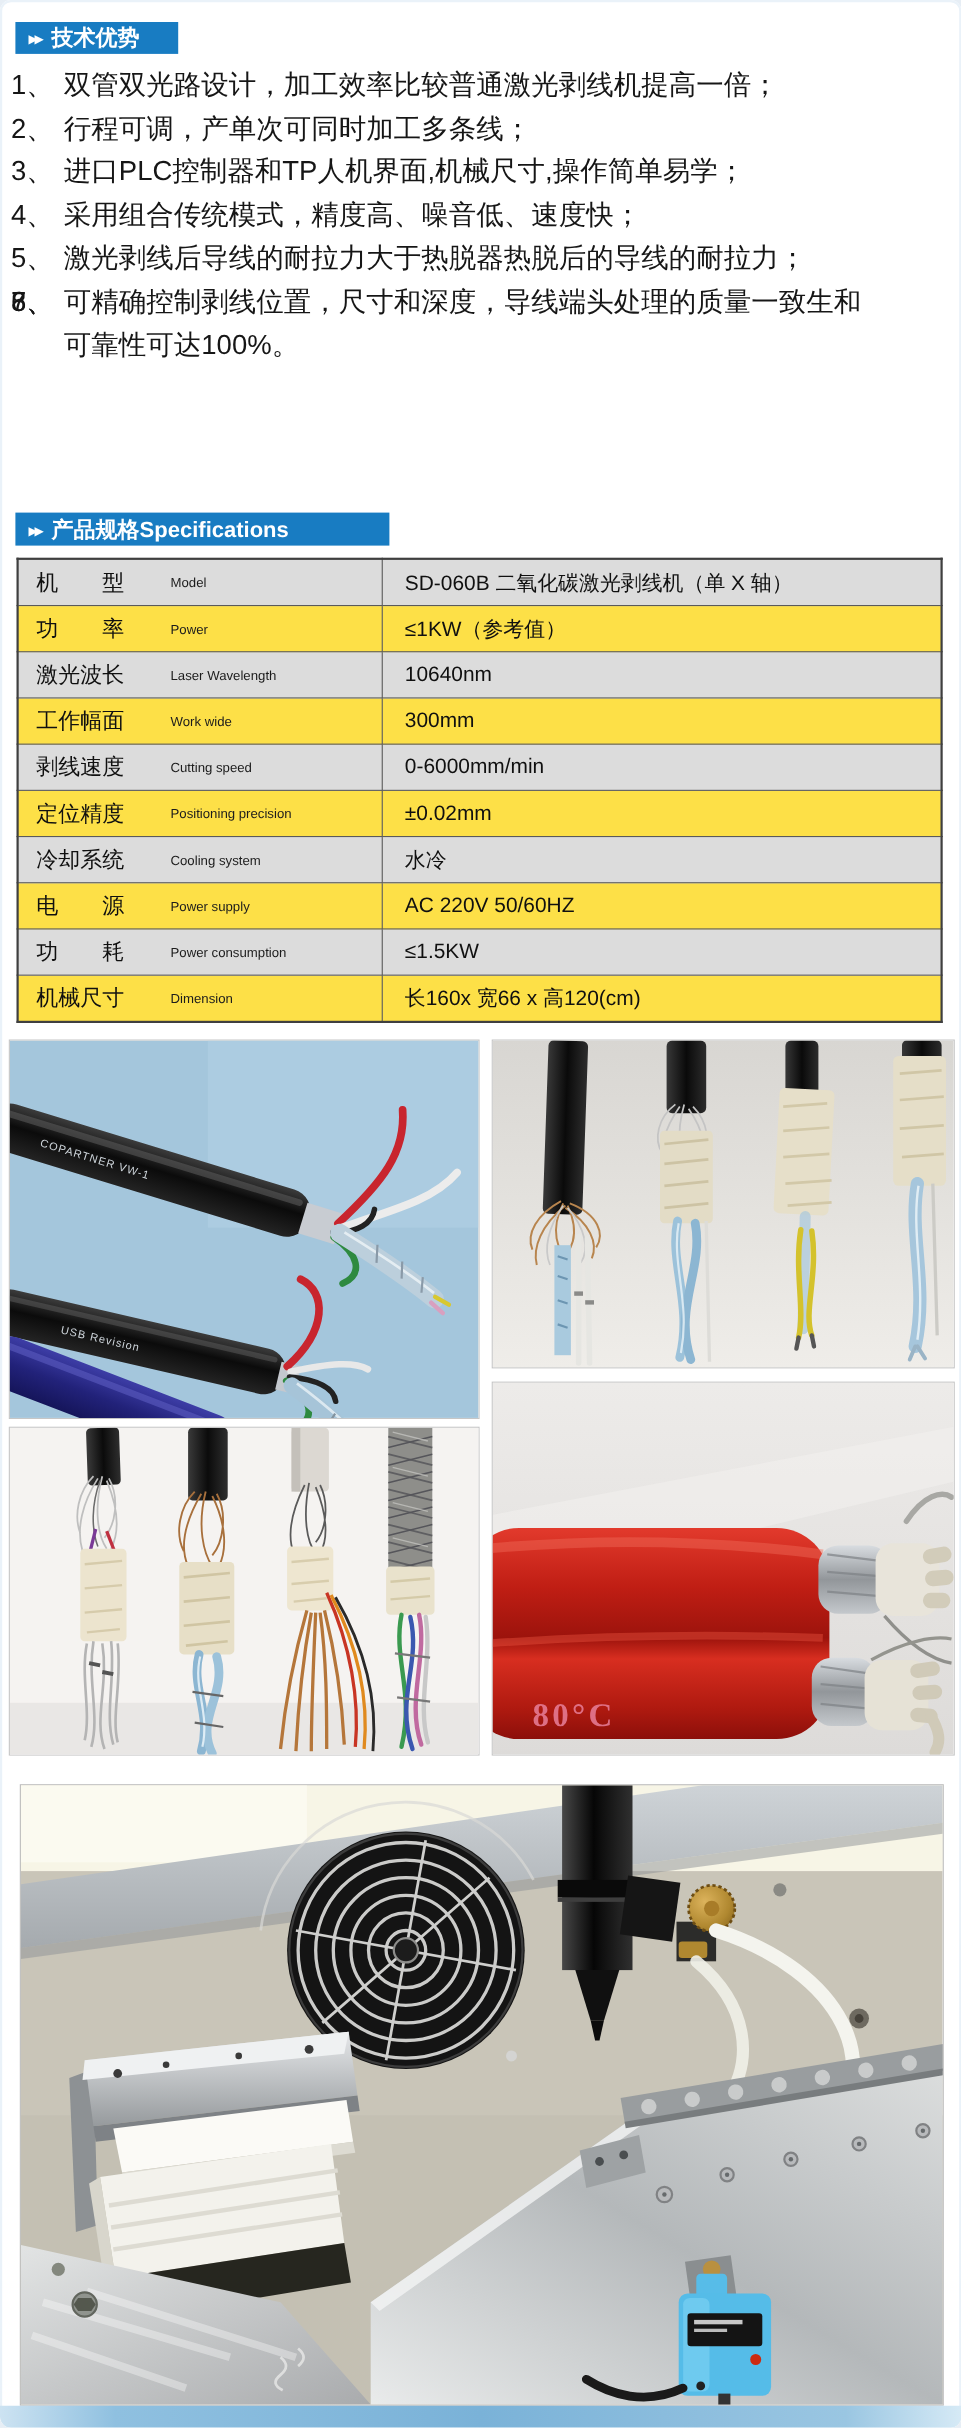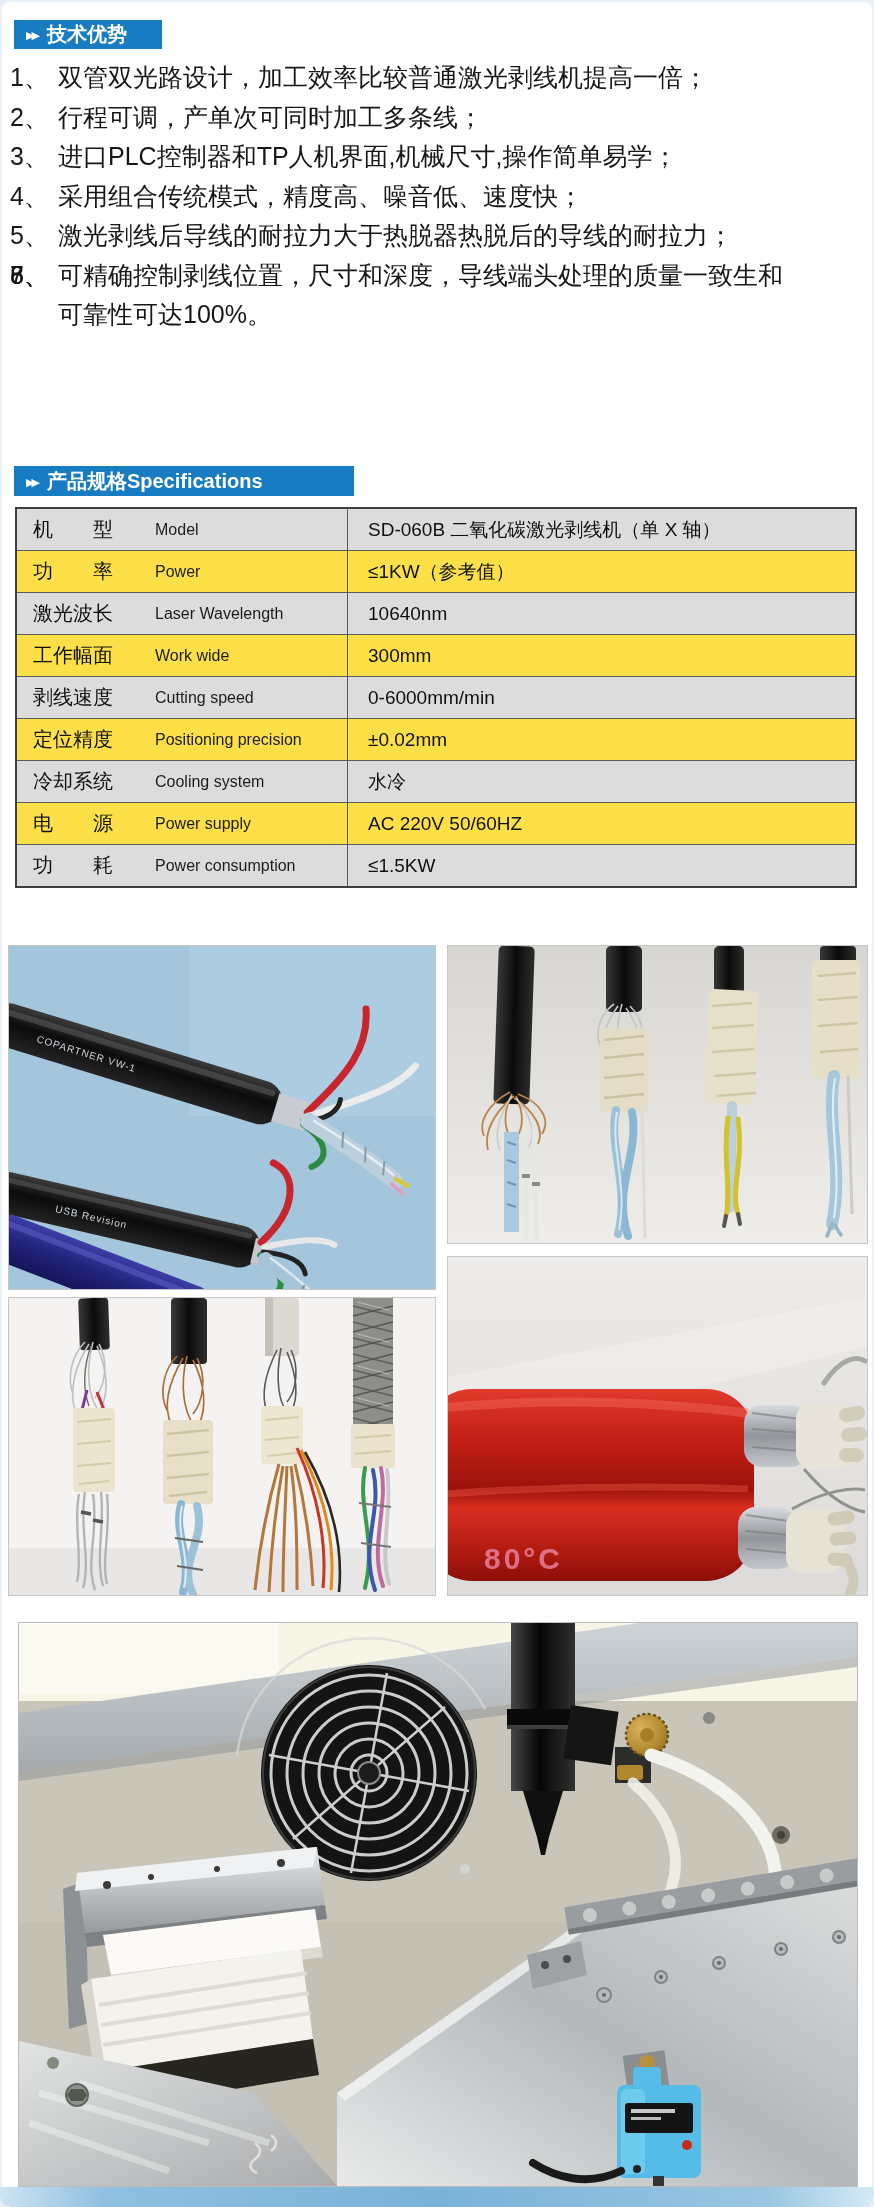--- a/index.html
+++ b/index.html
@@ -19,29 +19,29 @@
   .adv-list li .num{position:absolute;left:0;top:0;}
   .adv-list li.item-8{width:745px;}
   
   .spec-table{position:absolute;left:15px;top:507px;width:842px;border-collapse:collapse;
               table-layout:fixed;border:2px solid #3f3f3f;}
   .spec-table td{border:1px solid #5a5a5a;height:41px;padding:0;background:#fde047;}
   .spec-table tr.row-odd td{background:#dcdcdc;}
   .cell-label{width:330px;}
   .cell-label .inner{display:flex;align-items:center;padding-left:16px;}
   .cell-label .cn{font-size:20px;color:#101010;width:122px;flex:none;}
-  .cell-label .en{font-size:16px;color:#1c1c1c;}
+  .cell-label .en{font-size:12px;color:#1c1c1c;}
   .cell-value{padding-left:20px !important;font-size:19px;color:#101010;}
   
   .photo{position:absolute;border:1px solid #c6c6c6;background:#fff;margin:0;padding:0;line-height:0;}
   .photo svg{display:block;}
   .ph1{left:8px;top:945px;}
   .ph2{left:447px;top:945px;}
   .ph3{left:8px;top:1297px;}
-  .ph4{left:447px;top:1256px;}
+  .ph4{left:447px;top:1256px;font-family:Liberation Serif, serif;}
   .ph5{left:18px;top:1622px;border-color:#bcbcbc;}
   
   .bottom-strip{position:absolute;left:0;top:2187px;width:874px;height:20px;
     background:linear-gradient(90deg,#cde3f2 0%,#8fc0e0 12%,#7ab2d8 50%,#9ac6e2 88%,#d6eaf6 100%);
     border-radius:0 0 10px 10px;}
 </style>
 </head>
 <body>
 
 <div class="page">
@@ -142,20 +142,29 @@
         <td class="cell-value">AC 220V  50/60HZ</td>
       </tr>
       <tr class="row-odd">
         <td class="cell-label">
             <div class="inner">
               <span class="cn">功　　耗</span>
               <span class="en">Power consumption</span>
             </div>
           </td>
         <td class="cell-value">≤1.5KW</td>
+      </tr>
+      <tr>
+        <td class="cell-label">
+            <div class="inner">
+              <span class="cn">机械尺寸</span>
+              <span class="en">Dimension</span>
+            </div>
+          </td>
+        <td class="cell-value">长160x 宽66 x 高120(cm)</td>
       </tr>
     </tbody>
   </table>
 
   <figure class="photo ph1">
     <svg width="426" height="343" viewBox="0 0 426 343">
       <defs>
         <linearGradient id="p1blk" x1="0" y1="0" x2="0" y2="1">
           <stop offset="0" stop-color="#3c3c3c"></stop>
             <stop offset="0.45" stop-color="#0b0b0b"></stop>

